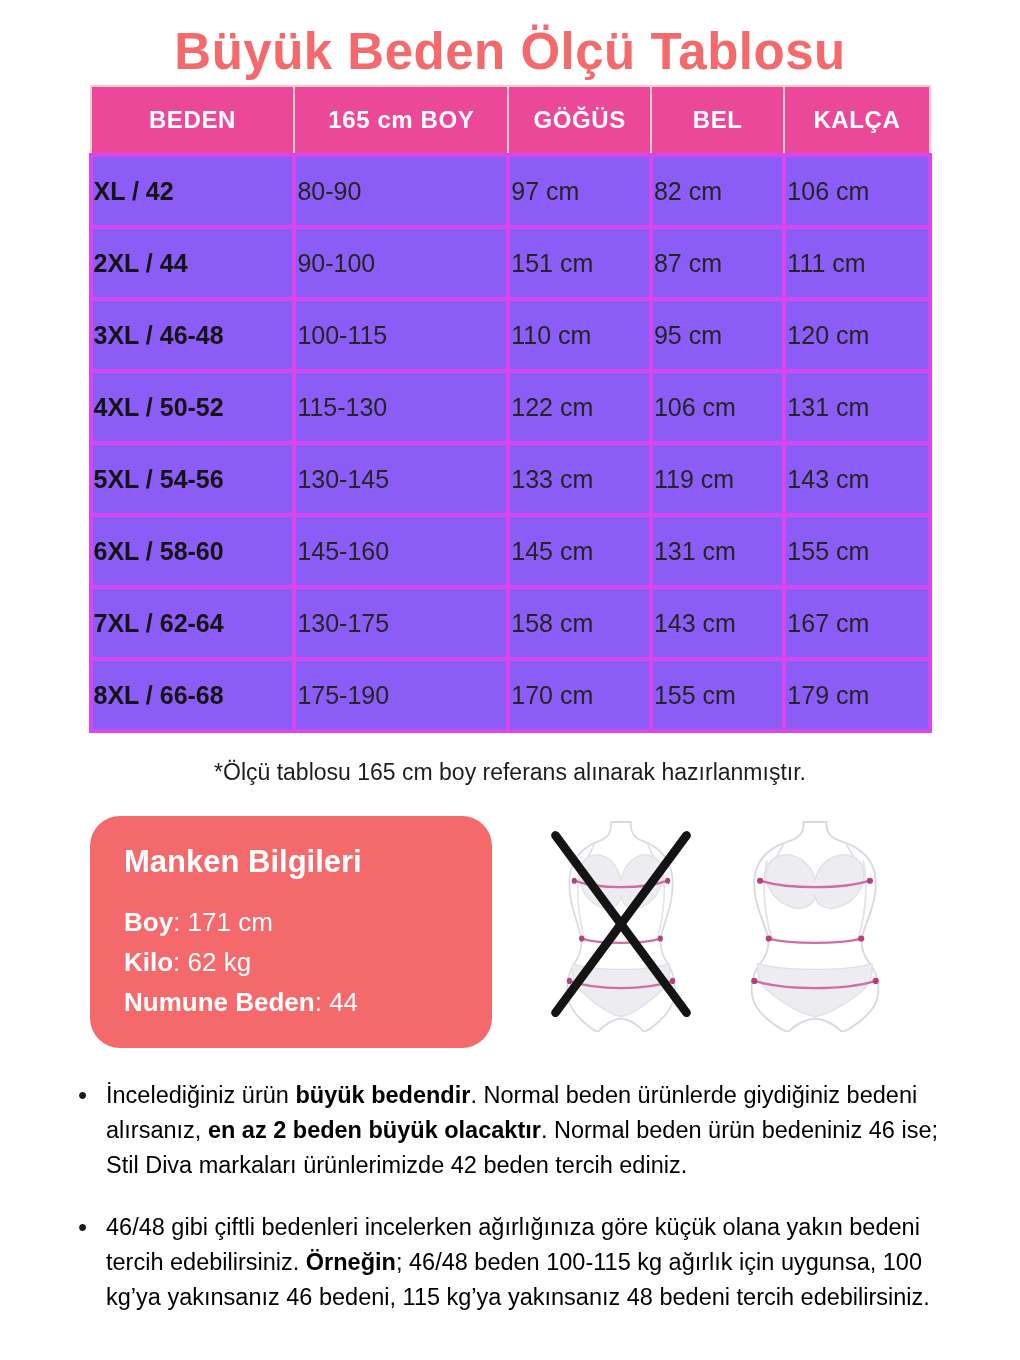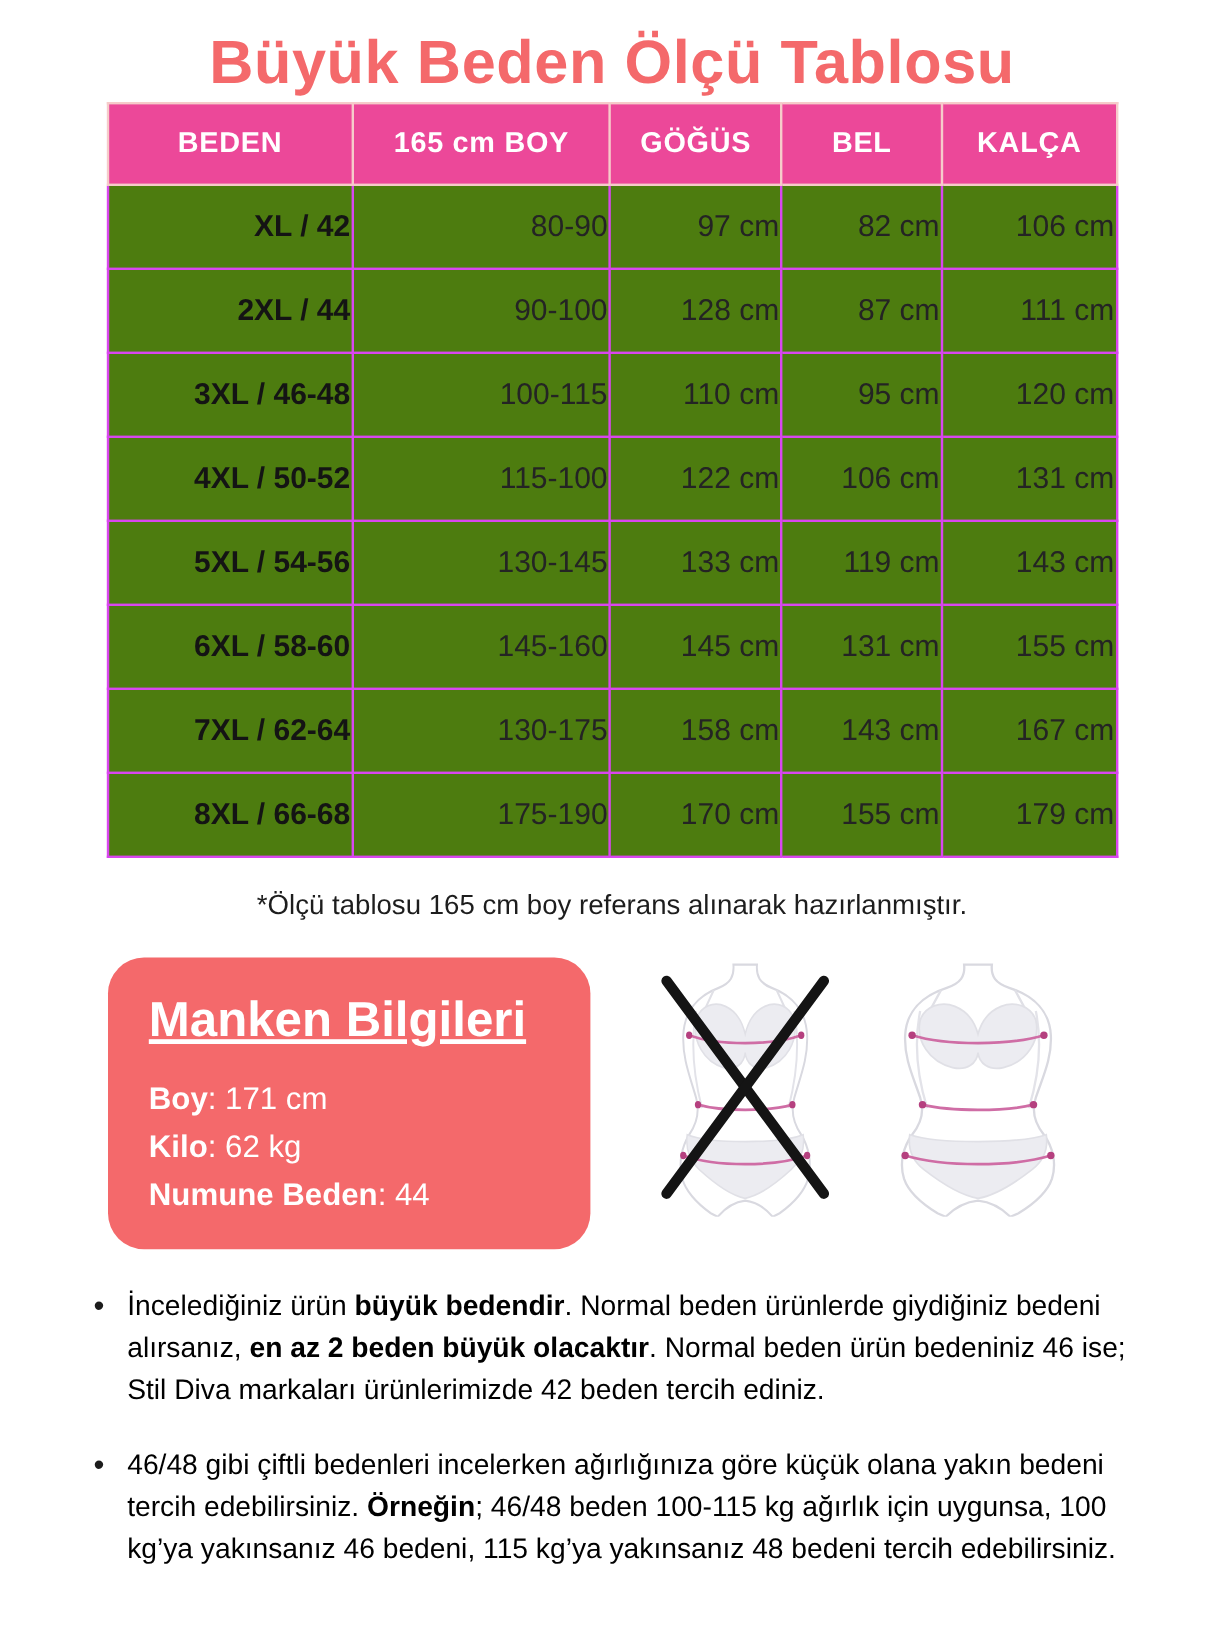--- a/index.html
+++ b/index.html
@@ -31,27 +31,27 @@
     background:#ec4899;
     color:#ffffff;
     font-size:24px;
     font-weight:700;
     letter-spacing:0.6px;
     height:64px;
     border:2px solid #f6cbca;
     text-align:center;
   }
   .size-table td {
-    background:#4d7c0f;
+    background:#8b5cf6;
     height:66px;
-    text-align:right;
+    text-align:left;
     vertical-align:middle;
     font-size:25px;
     color:#242424;
-    border:2px solid #d946ef;
+    border:4px solid #d946ef;
   }
   .size-table td.size-col {
     font-weight:800;
     color:#141414;
   }
 
   .footnote {
     text-align:center;
     font-size:23px;
     color:#1d1d1d;
@@ -65,24 +65,23 @@
   }
   .model-box {
     background:#f4696b;
     color:#ffffff;
     border-radius:30px;
     width:402px;
     box-sizing:border-box;
     padding:28px 34px 26px 34px;
   }
   .model-title {
-    font-size:41px;
+    font-size:31px;
     font-weight:800;
     margin-bottom:22px;
-    text-decoration:underline;
   }
   .model-line {
     font-size:26px;
     line-height:40px;
     font-weight:400;
   }
   .model-line b { font-weight:800; }
 
   .figures {
     display:flex;
@@ -175,34 +174,34 @@
         <tr>
           <td class="size-col">XL / 42</td>
           <td>80-90</td>
           <td>97 cm</td>
           <td>82 cm</td>
           <td>106 cm</td>
         </tr>
         <tr>
           <td class="size-col">2XL / 44</td>
           <td>90-100</td>
-          <td>128 cm</td>
+          <td>151 cm</td>
           <td>87 cm</td>
           <td>111 cm</td>
         </tr>
         <tr>
           <td class="size-col">3XL / 46-48</td>
           <td>100-115</td>
           <td>110 cm</td>
           <td>95 cm</td>
           <td>120 cm</td>
         </tr>
         <tr>
           <td class="size-col">4XL / 50-52</td>
-          <td>115-100</td>
+          <td>115-130</td>
           <td>122 cm</td>
           <td>106 cm</td>
           <td>131 cm</td>
         </tr>
         <tr>
           <td class="size-col">5XL / 54-56</td>
           <td>130-145</td>
           <td>133 cm</td>
           <td>119 cm</td>
           <td>143 cm</td>

